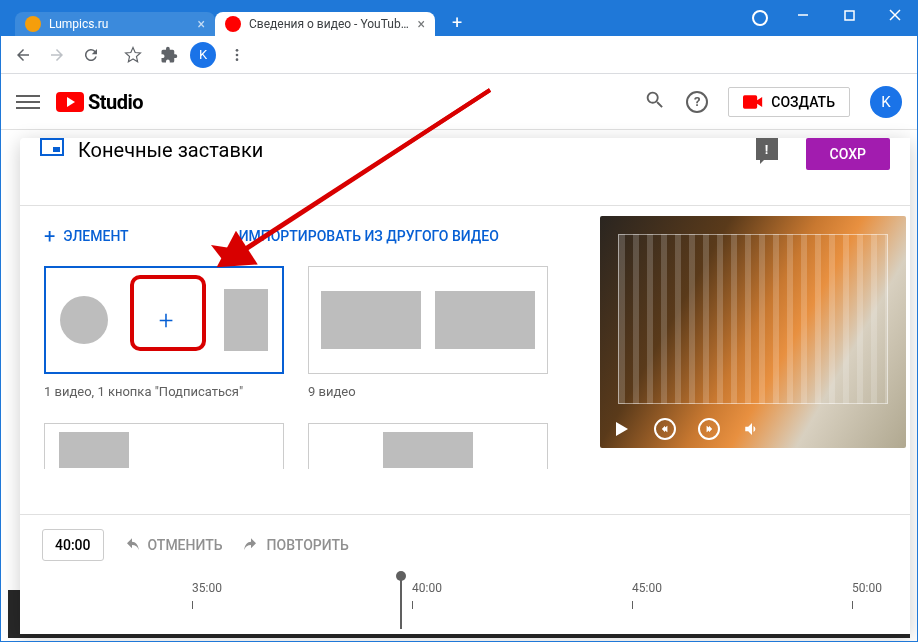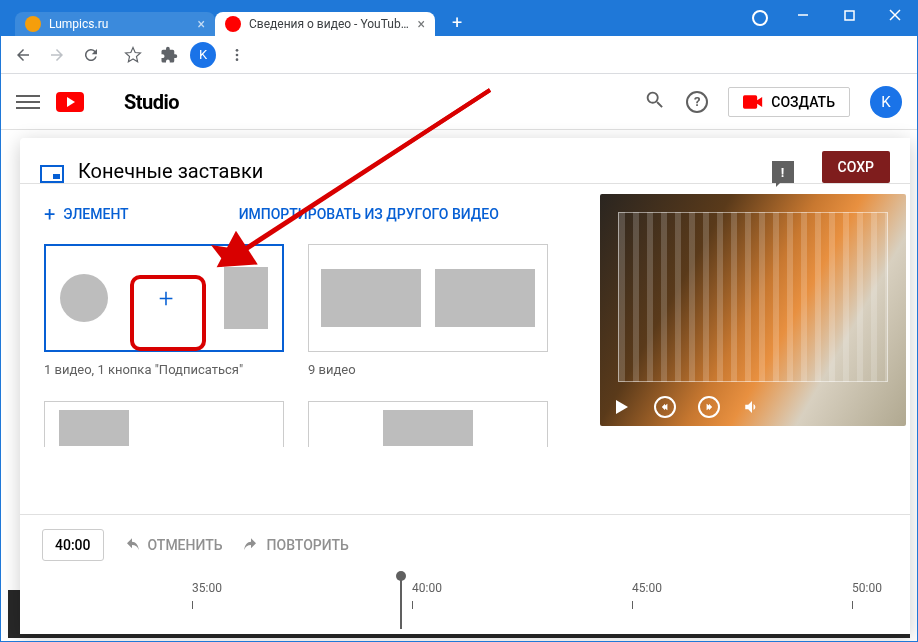--- a/index.html
+++ b/index.html
@@ -32,38 +32,38 @@
 .addrbar-right { display: flex; align-items: center; gap: 6px; margin-left: 8px; }
 .avatar-k { width: 26px; height: 26px; background: #1a73e8; color: #fff; border-radius: 50%; display: flex; align-items: center; justify-content: center; font-size: 13px; }
 
 
 .yt-header { height: 56px; background: #fff; display: flex; align-items: center; padding: 0 16px; gap: 16px; border-bottom: 1px solid #e0e0e0; position: relative; }
 .hamburger { width: 24px; height: 24px; display: flex; flex-direction: column; justify-content: center; gap: 4px; cursor: pointer; }
 .hamburger span { height: 2px; background: #606060; }
 .yt-logo { display: flex; align-items: center; gap: 4px; }
 .yt-play { width: 28px; height: 20px; background: #ff0000; border-radius: 4px; display: flex; align-items: center; justify-content: center; }
 .yt-play::after { content: ''; border-left: 8px solid #fff; border-top: 5px solid transparent; border-bottom: 5px solid transparent; margin-left: 2px; }
-.yt-studio { font-weight: 700; font-size: 20px; letter-spacing: -0.5px; margin-left: 36px; }
+.yt-studio { font-weight: 700; font-size: 20px; letter-spacing: -0.5px; }
 .yt-header-right { position: absolute; right: 16px; display: flex; align-items: center; gap: 20px; }
 .yt-search { color: #606060; }
 .yt-help { width: 22px; height: 22px; border: 2px solid #606060; border-radius: 50%; display: flex; align-items: center; justify-content: center; font-size: 13px; color: #606060; font-weight: bold; }
 .yt-create { display: flex; align-items: center; gap: 8px; border: 1px solid #ccc; padding: 6px 14px; border-radius: 2px; font-size: 14px; font-weight: 500; cursor: pointer; }
 .yt-create-icon { color: #ff0000; }
 .yt-avatar { width: 32px; height: 32px; background: #1a73e8; color: #fff; border-radius: 50%; display: flex; align-items: center; justify-content: center; font-size: 15px; }
 
 
 .editor { position: absolute; top: 138px; left: 20px; right: 8px; bottom: 8px; background: #fff; box-shadow: 0 4px 20px rgba(0,0,0,0.2); border-radius: 4px 0 0 0; display: flex; flex-direction: column; }
-.editor-header { height: 46px; display: flex; align-items: flex-end; padding: 0 20px; gap: 14px; border-bottom: 1px solid #e0e0e0; }
+.editor-header { height: 68px; display: flex; align-items: flex-start; padding: 0 20px; gap: 14px; border-bottom: 1px solid #e0e0e0; }
 .editor-icon { width: 24px; height: 18px; border: 2px solid #065fd4; position: relative; }
 .editor-icon::after { content: ''; position: absolute; bottom: 2px; right: 2px; width: 7px; height: 5px; background: #065fd4; }
 .editor-title { font-size: 20px; font-weight: 400; flex: 1; }
 .feedback-icon { width: 22px; height: 22px; background: #606060; display: flex; align-items: center; justify-content: center; color: #fff; font-weight: bold; font-size: 13px; position: relative; }
 .feedback-icon::after { content:''; position:absolute; bottom:-4px; left:4px; border-top:5px solid #606060; border-right:5px solid transparent; }
 .cancel-btn { color: #065fd4; font-weight: 500; font-size: 14px; letter-spacing: 0.3px; }
-.save-btn { background: #7f1d1d; color: #fff; padding: 8px 16px; font-weight: 500; font-size: 14px; border-radius: 2px; }
+.save-btn { background: #a21caf; color: #fff; padding: 8px 24px; font-weight: 500; font-size: 14px; border-radius: 2px; }
 
 .editor-body { flex: 1; display: flex; overflow: hidden; }
 .templates-col { flex: 1; padding: 18px 24px; overflow: hidden; }
 .templates-actions { display: flex; gap: 30px; margin-bottom: 18px; }
 .action-link { color: #065fd4; font-weight: 500; font-size: 14px; display: flex; align-items: center; gap: 8px; cursor: pointer; }
 .action-link .plus { font-size: 20px; font-weight: 400; }
 .templates-grid { display: flex; gap: 24px; flex-wrap: wrap; }
 .template-item { width: 240px; }
 .template-preview { width: 240px; height: 108px; border: 1px solid #ccc; display: flex; align-items: center; justify-content: center; gap: 14px; padding: 0 14px; position: relative; }
 .template-preview.selected { border: 2px solid #065fd4; }

